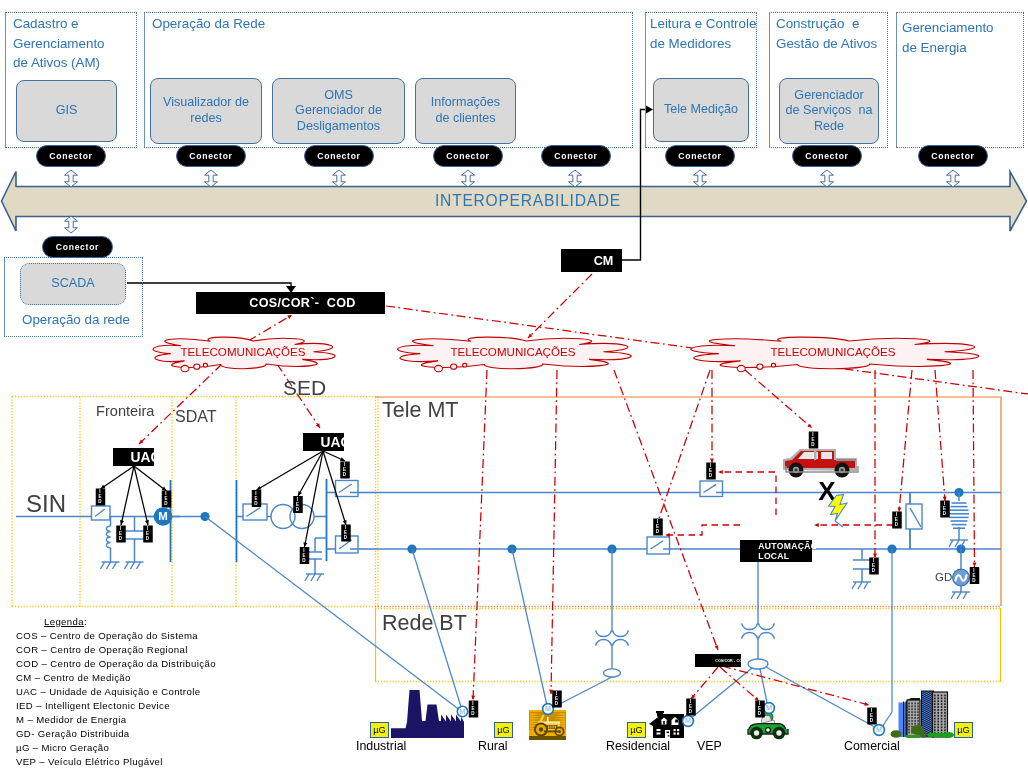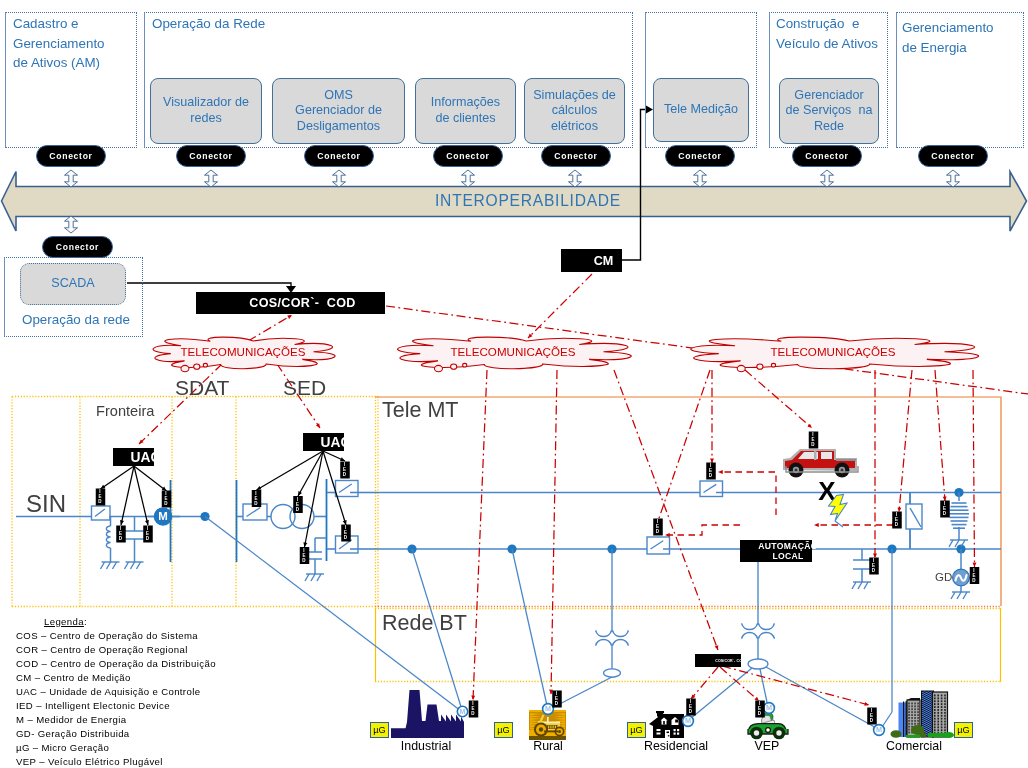--- a/index.html
+++ b/index.html
@@ -11,25 +11,25 @@
   .dombox{position:absolute;border:1.1px dotted #4472a8;background:transparent;
           border-left:0.9px solid #6b8fbe;}
   .domtitle{position:absolute;color:#2e75b6;font-size:13.4px;line-height:19.5px;white-space:pre;}
   .app{position:absolute;background:#d9d9d9;border:1.1px solid #41719c;border-radius:8px;
        color:#2e75b6;font-size:12.6px;line-height:15.6px;display:flex;align-items:center;
        justify-content:center;text-align:center;white-space:pre;}
   .conn{position:absolute;background:#000000;border-radius:40px;color:#fff;font-size:8.6px;
         font-weight:bold;letter-spacing:.7px;display:flex;align-items:center;justify-content:center;
         border:0.8px solid #3a669e;}
   .blk{position:absolute;background:#000;color:#fff;display:flex;align-items:center;
-       justify-content:center;text-align:center;font-weight:bold;white-space:pre;padding-left:24px;}
+       justify-content:center;font-weight:bold;white-space:pre;padding-left:24px;}
   .zonelbl{position:absolute;color:#404040;white-space:pre;}
   .legend{position:absolute;font-size:9.6px;line-height:13.95px;color:#000;white-space:pre;letter-spacing:0.37px;}
   .legend .ltitle{text-decoration:underline;margin-left:28px;}
-  .botlbl{position:absolute;color:#000;font-size:12.4px;text-align:center;white-space:nowrap;}
+  .botlbl{position:absolute;color:#000;font-size:12.4px;text-align:left;white-space:nowrap;}
   .mg{position:absolute;background:#f2f200;border:1.1px solid #2e5fa3;color:#000;
       font-size:9.2px;display:flex;align-items:center;justify-content:center;}
   .interoplbl{position:absolute;color:#2e75b6;font-size:15.6px;letter-spacing:.75px;margin-left:14px;}
   .telelbl{position:absolute;color:#cc0000;font-size:11.6px;white-space:nowrap;}
 </style>
 </head>
 <body>
 
 <div id="stage">
   <svg id="bg" width="1028" height="768">
@@ -263,64 +263,64 @@
         <ellipse cx="741.2" cy="368.58" rx="4" ry="3.2" fill="#fdf2f3" stroke="#c00000" stroke-width="1.05"></ellipse>
         <ellipse cx="759.9" cy="366.68" rx="3.1" ry="2.6" fill="#fdf2f3" stroke="#c00000" stroke-width="1.05"></ellipse>
         <ellipse cx="773.5" cy="365.15999999999997" rx="2.1" ry="1.8" fill="#fdf2f3" stroke="#c00000" stroke-width="1.05"></ellipse>
       </g>
     </svg>
   <div id="overlay" style="position:absolute;left:0;top:0;width:1028px;height:768px">
       <div class="dombox" style="left:5px;top:12px;width:132px;height:136px"></div>
       <div class="domtitle" style="left:13px;top:14px">Cadastro e
 Gerenciamento
 de Ativos (AM)</div>
+      <div class="app" style="left:16px;top:80px;width:101px;height:62px">GIS</div>
       <div class="conn" style="left:36px;top:145px;width:70px;height:22px">Conector</div>
       <div class="dombox" style="left:144px;top:12px;width:489px;height:136px"></div>
       <div class="domtitle" style="left:152px;top:14px">Operação da Rede</div>
       <div class="app" style="left:150px;top:78px;width:112px;height:66px">Visualizador de
 redes</div>
       <div class="app" style="left:415px;top:78px;width:101px;height:66px">Informações
 de clientes</div>
       <div class="app" style="left:272px;top:78px;width:133px;height:66px">OMS
 Gerenciador de
 Desligamentos</div>
-      <div class="app" style="left:524px;top:78px;width:101px;height:66px">Simulações de
-cálculos
-elétricos</div>
       <div class="conn" style="left:176px;top:145px;width:70px;height:22px">Conector</div>
       <div class="conn" style="left:304px;top:145px;width:70px;height:22px">Conector</div>
       <div class="conn" style="left:433px;top:145px;width:70px;height:22px">Conector</div>
       <div class="conn" style="left:541px;top:145px;width:70px;height:22px">Conector</div>
       <div class="dombox" style="left:645px;top:12px;width:112px;height:136px"></div>
+      <div class="domtitle" style="left:650px;top:14px">Leitura e Controle
+de Medidores</div>
       <div class="app" style="left:653px;top:78px;width:96px;height:64px">Tele Medição</div>
       <div class="conn" style="left:665px;top:145px;width:70px;height:22px">Conector</div>
       <div class="dombox" style="left:769px;top:12px;width:119px;height:136px"></div>
       <div class="domtitle" style="left:776px;top:14px">Construção  e
-Veículo de Ativos</div>
+Gestão de Ativos</div>
       <div class="app" style="left:779px;top:78px;width:100px;height:66px">Gerenciador
 de Serviços  na
 Rede</div>
       <div class="conn" style="left:792px;top:145px;width:70px;height:22px">Conector</div>
       <div class="dombox" style="left:896px;top:12px;width:128px;height:136px"></div>
       <div class="domtitle" style="left:902px;top:18px">Gerenciamento
 de Energia</div>
       <div class="conn" style="left:918px;top:145px;width:70px;height:22px">Conector</div>
       <div class="interoplbl" style="left:0;top:192px;width:1028px;text-align:center">INTEROPERABILIDADE</div>
       <div class="dombox" style="left:4px;top:257px;width:139px;height:80px"></div>
       <div class="app" style="left:20px;top:263px;width:106px;height:42px;border-style:dotted;border-radius:9px;font-size:12.6px">SCADA</div>
       <div class="conn" style="left:42px;top:236px;width:71px;height:22px">Conector</div>
       <div class="domtitle" style="left:22px;top:310px;font-size:13.4px">Operação da rede</div>
       <div class="blk" style="left:196px;top:292px;width:189px;height:22px;font-size:12.6px;letter-spacing:.3px">COS/COR`-  COD</div>
       <div class="blk" style="left:561px;top:249px;width:61px;height:23px;font-size:12.6px">CM</div>
       <div class="telelbl" style="left:123px;top:345px;width:240px;text-align:center">TELECOMUNICAÇÕES</div>
       <div class="telelbl" style="left:393px;top:345px;width:240px;text-align:center">TELECOMUNICAÇÕES</div>
       <div class="telelbl" style="left:713px;top:345px;width:240px;text-align:center">TELECOMUNICAÇÕES</div>
       <div class="zonelbl" style="left:26px;top:490px;font-size:24px">SIN</div>
       <div class="zonelbl" style="left:96px;top:403px;font-size:14.6px">Fronteira</div>
-      <div class="zonelbl" style="left:175px;top:376px;font-size:21px">SDAT</div>
+      <div class="zonelbl" style="left:175px;top:408px;font-size:16px">SDAT</div>
       <div class="zonelbl" style="left:283px;top:376px;font-size:21px">SED</div>
       <div class="zonelbl" style="left:382px;top:398px;font-size:21.5px">Tele MT</div>
       <div class="zonelbl" style="left:382px;top:611px;font-size:21.5px">Rede BT</div>
       <div class="blk" style="left:113px;top:448px;width:41px;height:18px;font-size:13.8px">UAC</div>
       <div class="blk" style="left:303px;top:433px;width:41px;height:18px;font-size:13.8px">UAC</div>
       <div class="blk" style="left:740px;top:540px;width:72px;height:22px;font-size:8.6px;line-height:10.5px;letter-spacing:.3px">AUTOMAÇÃO
 LOCAL</div>
       <div class="zonelbl" style="left:935px;top:571px;font-size:11.5px">GD</div>
       <div class="blk" style="left:695px;top:654px;width:46px;height:13px;font-size:3.6px;letter-spacing:.1px">COS/COR`- COD</div>
       <div class="mg" style="left:370px;top:722px;width:19px;height:16px">µG</div>

